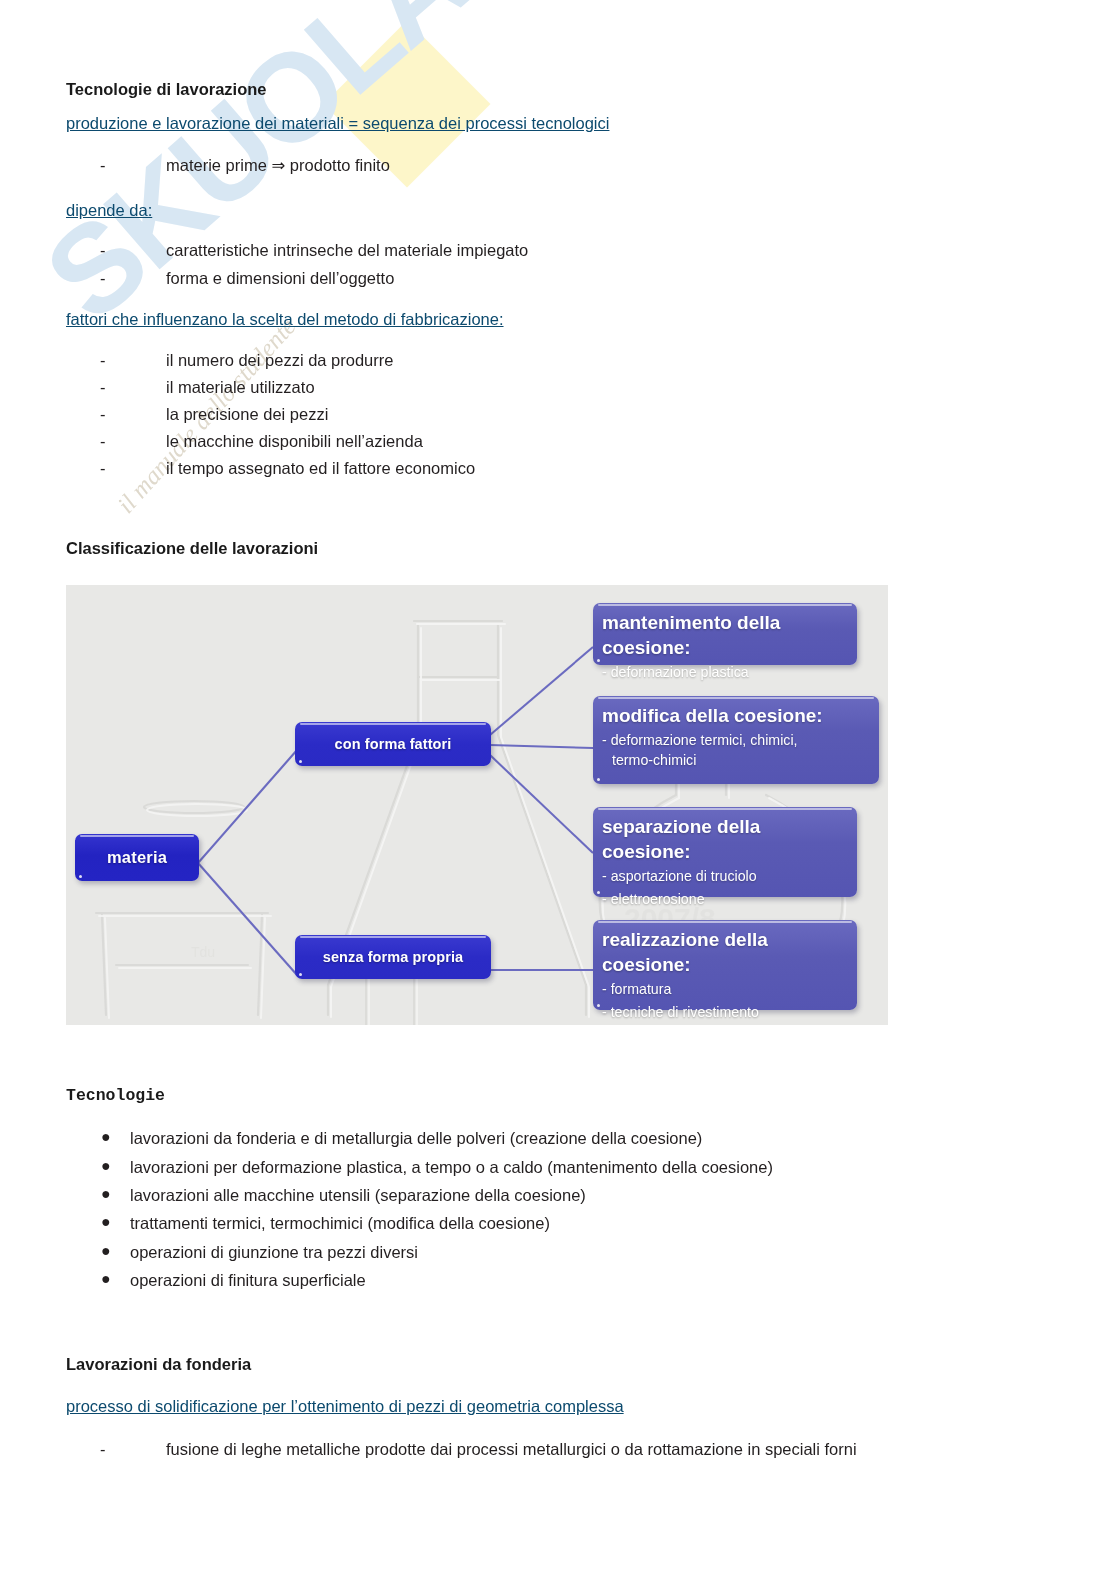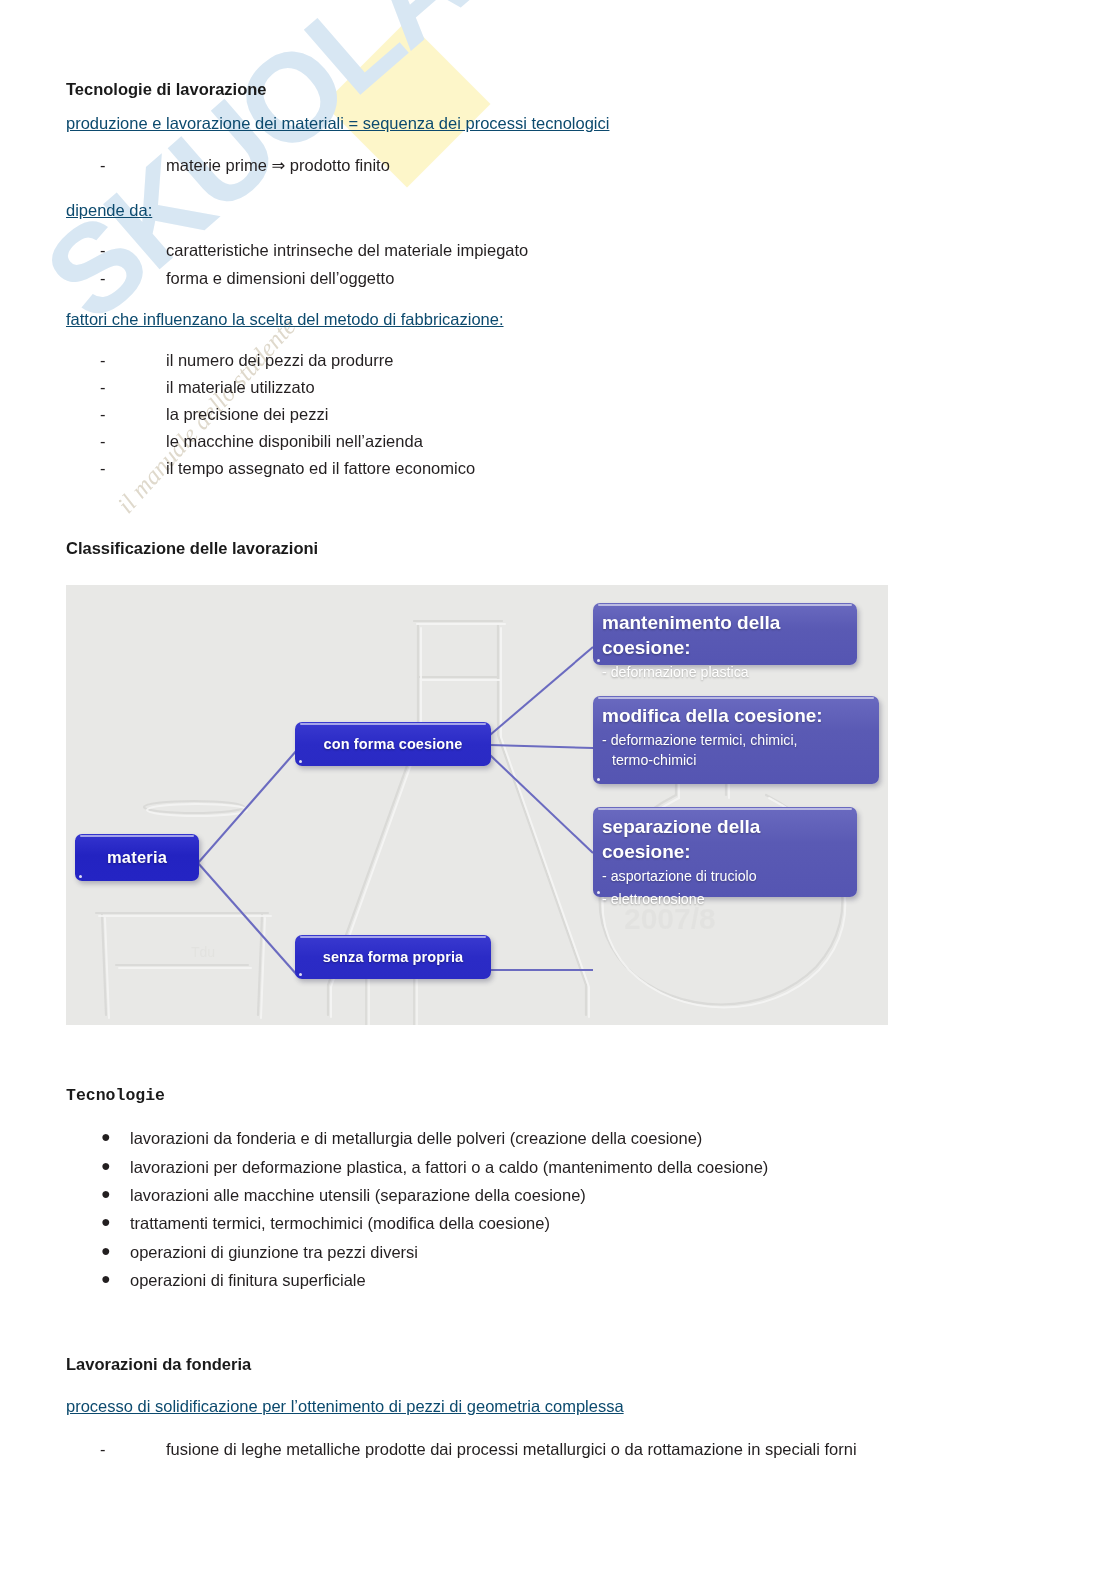--- a/index.html
+++ b/index.html
@@ -352,21 +352,21 @@
         <path d="M424 385 L527 385"></path>
       </g>
     </svg>
 
     <div class="dbox core" style="left:9px; top:249px; width:124px; height:47px;">
       <span>materia</span>
       <span class="bullet-dot"></span>
     </div>
 
     <div class="dbox branch" style="left:229px; top:137px; width:196px; height:44px;">
-      <span>con forma coesione</span>
+      <span>con forma fattori</span>
       <span class="bullet-dot"></span>
     </div>
 
     <div class="dbox branch" style="left:229px; top:350px; width:196px; height:44px;">
       <span>senza forma propria</span>
       <span class="bullet-dot"></span>
     </div>
 
     <div class="dbox leaf" style="left:527px; top:18px; width:264px; height:62px;">
       <div class="ltitle">mantenimento della coesione:</div>
@@ -381,32 +381,38 @@
       <span class="bullet-dot"></span>
     </div>
 
     <div class="dbox leaf" style="left:527px; top:222px; width:264px; height:90px;">
       <div class="ltitle">separazione della coesione:</div>
       <div class="lline">- asportazione di truciolo</div>
       <div class="lline">- elettroerosione</div>
       <span class="bullet-dot"></span>
     </div>
 
+    <div class="dbox leaf" style="left:527px; top:335px; width:264px; height:90px;">
+      <div class="ltitle">realizzazione della coesione:</div>
+      <div class="lline">- formatura</div>
+      <div class="lline">- tecniche di rivestimento</div>
+      <span class="bullet-dot"></span>
+    </div>
 
   </div>
 
   <div class="h-bold" style="left:66px; top:1086px;font-family:Liberation Mono, monospace;">Tecnologie</div>
 
   <div class="bullet-item" style="left:101px; top:1129px;">
     <span class="bul">●</span>
     <span class="btxt">lavorazioni da fonderia e di metallurgia delle polveri (creazione della coesione)</span>
   </div>
   <div class="bullet-item" style="left:101px; top:1158px;">
     <span class="bul">●</span>
-    <span class="btxt">lavorazioni per deformazione plastica, a fattori o a caldo (mantenimento della coesione)</span>
+    <span class="btxt">lavorazioni per deformazione plastica, a tempo o a caldo (mantenimento della coesione)</span>
   </div>
   <div class="bullet-item" style="left:101px; top:1186px;">
     <span class="bul">●</span>
     <span class="btxt">lavorazioni alle macchine utensili (separazione della coesione)</span>
   </div>
   <div class="bullet-item" style="left:101px; top:1214px;">
     <span class="bul">●</span>
     <span class="btxt">trattamenti termici, termochimici (modifica della coesione)</span>
   </div>
   <div class="bullet-item" style="left:101px; top:1243px;">

